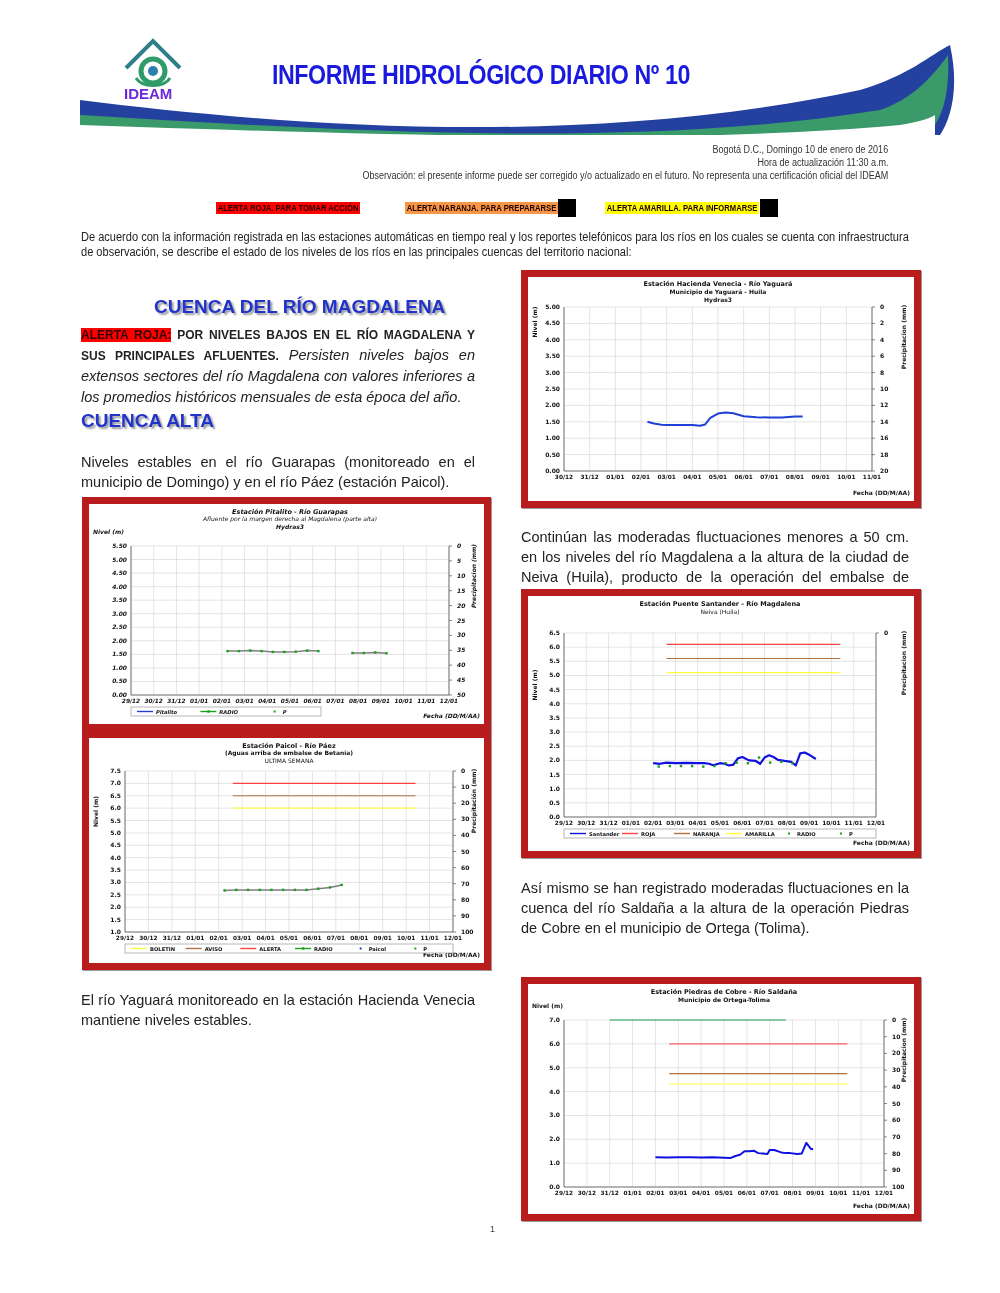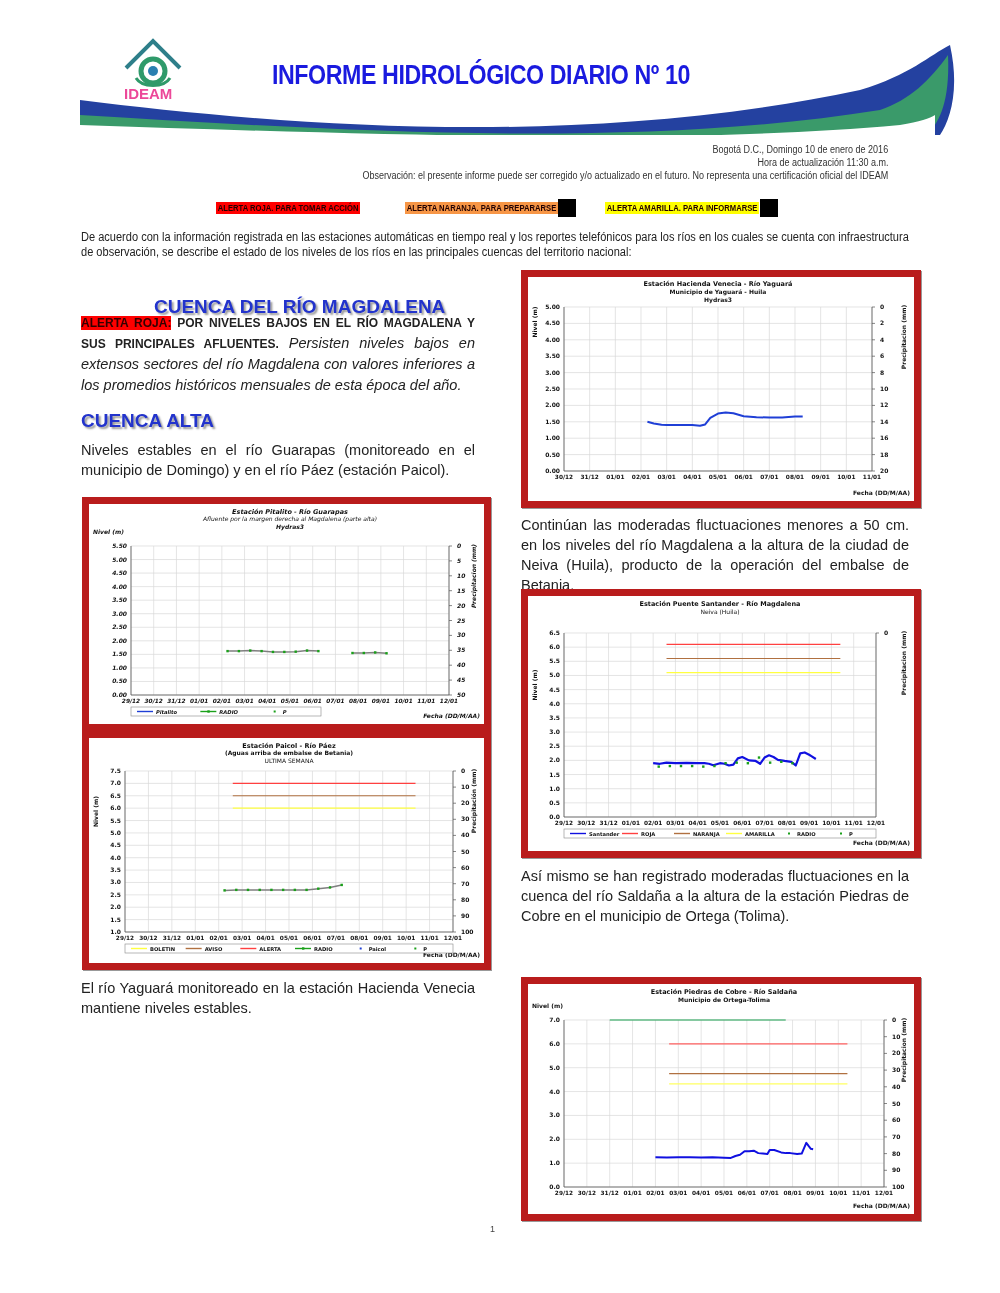--- a/index.html
+++ b/index.html
@@ -1,27 +1,27 @@
 <!DOCTYPE html>
 <html><head>
 <meta charset="utf-8">
 <style>
   html,body{margin:0;padding:0;background:#fff;}
   body{width:1000px;height:1293px;position:relative;overflow:hidden;font-family:"Liberation Sans",sans-serif;color:#222;}
   .abs{position:absolute;}
   .header-band{left:80px;top:30px;width:900px;height:110px;}
   .title{left:272px;top:60px;font-size:27px;font-weight:bold;color:#1a1adf;letter-spacing:-0.5px;transform:scaleX(0.86);transform-origin:left;white-space:nowrap;}
   .logo{left:118px;top:38px;width:70px;height:66px;}
-  .logo-text{left:124px;top:85px;font-size:15px;font-weight:bold;color:#ec4899;}
+  .logo-text{left:124px;top:85px;font-size:15px;font-weight:bold;color:#6d28d9;}
   .meta{right:112px;text-align:right;font-size:10px;color:#333;transform:scaleX(0.9);transform-origin:right;white-space:nowrap;}
   .alert{font-size:8.5px;font-weight:bold;top:202px;height:12px;line-height:12px;padding:0 2px;white-space:nowrap;transform:scaleX(0.9);transform-origin:left;}
   .blk{top:199px;width:18px;height:18px;background:#000;}
   .intro{left:81px;top:230px;width:830px;font-size:12px;line-height:15px;transform:scaleX(0.92);transform-origin:left;width:900px;}
   .h-section{font-size:19px;font-weight:bold;color:#2233cc;text-shadow:2px 2px 2px #999;white-space:nowrap;margin-top:24px;}
-  .para{font-size:14.5px;line-height:20px;color:#222;text-align:justify;}
+  .para{font-size:14.5px;line-height:20px;color:#222;text-align:justify;margin-top:12px;}
   .chart-box{border:7px solid #b91c1c;background:#fff;box-shadow:1px 1px 0 #999;}
   svg text{font-family:"DejaVu Sans",sans-serif;}
   .page-num{left:490px;top:1224px;font-size:9px;color:#444;}
 </style>
 </head>
 <body>
 
 <svg class="abs header-band" viewBox="0 0 900 110" preserveAspectRatio="none">
   <path d="M0,70 C200,95 500,120 780,60 C830,45 850,25 870,15 C880,60 870,90 860,105 L0,105 Z" fill="#2441a0"></path>
   <path d="M0,85 C250,100 550,120 800,80 C830,70 850,50 868,25 C870,70 860,95 845,105 L0,105 Z" fill="#3a9a6a"></path>
@@ -469,21 +469,21 @@
       <line x1="146" x2="162" y1="237.5" y2="237.5" stroke="#b07040" stroke-width="1.4"></line>
       <text x="165" y="239.5" font-size="5.2" font-weight="bold" fill="#111">NARANJA</text>
       <line x1="198" x2="214" y1="237.5" y2="237.5" stroke="#ffff40" stroke-width="1.4"></line>
       <text x="217" y="239.5" font-size="5.2" font-weight="bold" fill="#111">AMARILLA</text>
       <rect x="260" y="236.5" width="2" height="2" fill="#1aa01a"></rect>
       <text x="269" y="239.5" font-size="5.2" font-weight="bold" fill="#111">RADIO</text>
       <rect x="312" y="236.5" width="2" height="2" fill="#1aa01a"></rect>
       <text x="321" y="239.5" font-size="5.2" font-weight="bold" fill="#111">P</text>
     </svg>
 </div>
-<div class="abs para" style="left:521px;top:866px;width:388px;"> Así mismo se han registrado moderadas fluctuaciones en la cuenca del río Saldaña a la altura de la estación Piedras de Cobre en el municipio de Ortega (Tolima).</div>
+<div class="abs para" style="left:521px;top:866px;width:388px;"> Así mismo se han registrado moderadas fluctuaciones en la cuenca del río Saldaña a la altura de la operación Piedras de Cobre en el municipio de Ortega (Tolima).</div>
 <div class="abs chart-box" style="left:521px;top:977px;width:386px;height:230px;">
   <svg id="c-piedras" width="386" height="230">
       <text x="196" y="10" text-anchor="middle" font-size="6.5" font-weight="bold" fill="#111">Estación Piedras de Cobre  - Río Saldaña</text>
       <text x="196" y="18" text-anchor="middle" font-size="6" font-weight="bold" fill="#111">Municipio de Ortega-Tolima</text>
       <line x1="36" x2="36" y1="36" y2="203" stroke="#d8d8d8" stroke-width="0.7"></line>
       <text x="36" y="211" text-anchor="middle" font-size="5.8" font-weight="bold" fill="#111">29/12</text>
       <line x1="58.857142857142854" x2="58.857142857142854" y1="36" y2="203" stroke="#d8d8d8" stroke-width="0.7"></line>
       <text x="58.857142857142854" y="211" text-anchor="middle" font-size="5.8" font-weight="bold" fill="#111">30/12</text>
       <line x1="81.71428571428571" x2="81.71428571428571" y1="36" y2="203" stroke="#d8d8d8" stroke-width="0.7"></line>
       <text x="81.71428571428571" y="211" text-anchor="middle" font-size="5.8" font-weight="bold" fill="#111">31/12</text>

